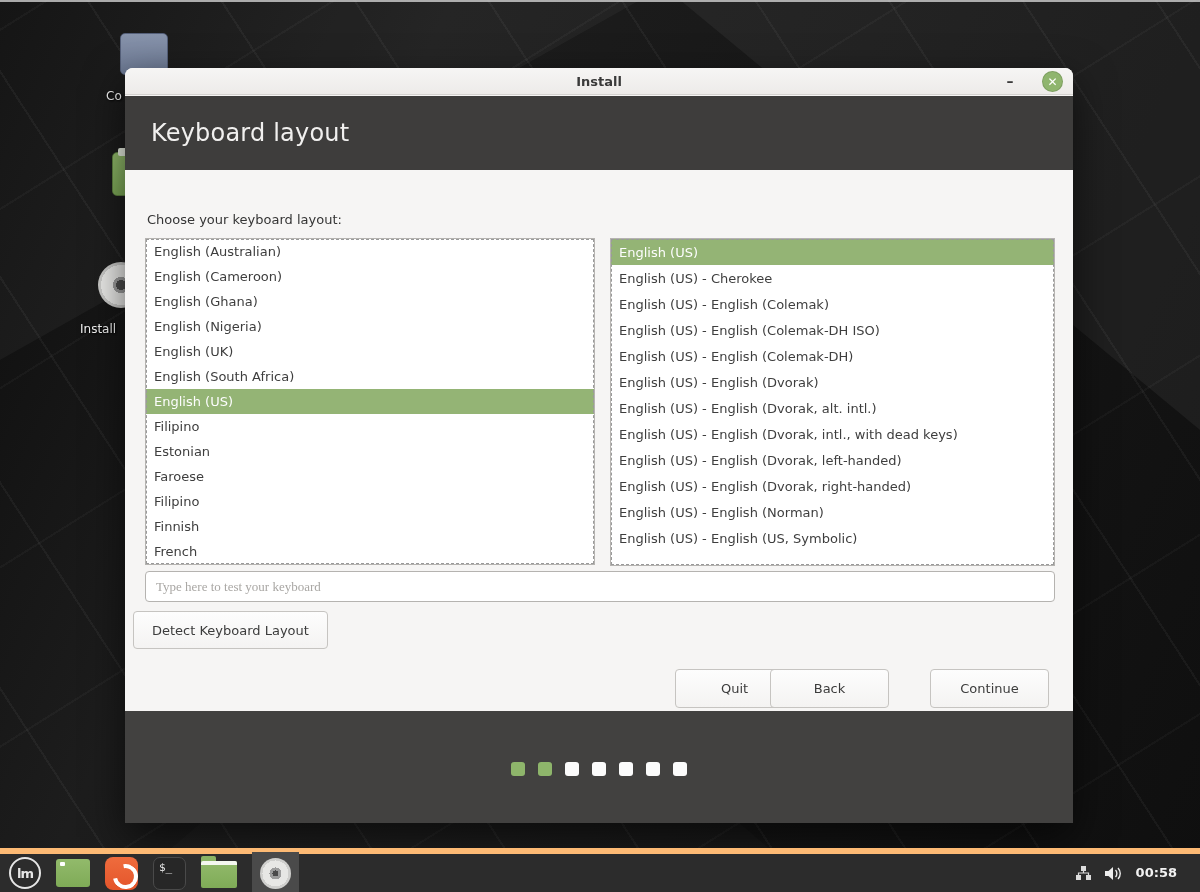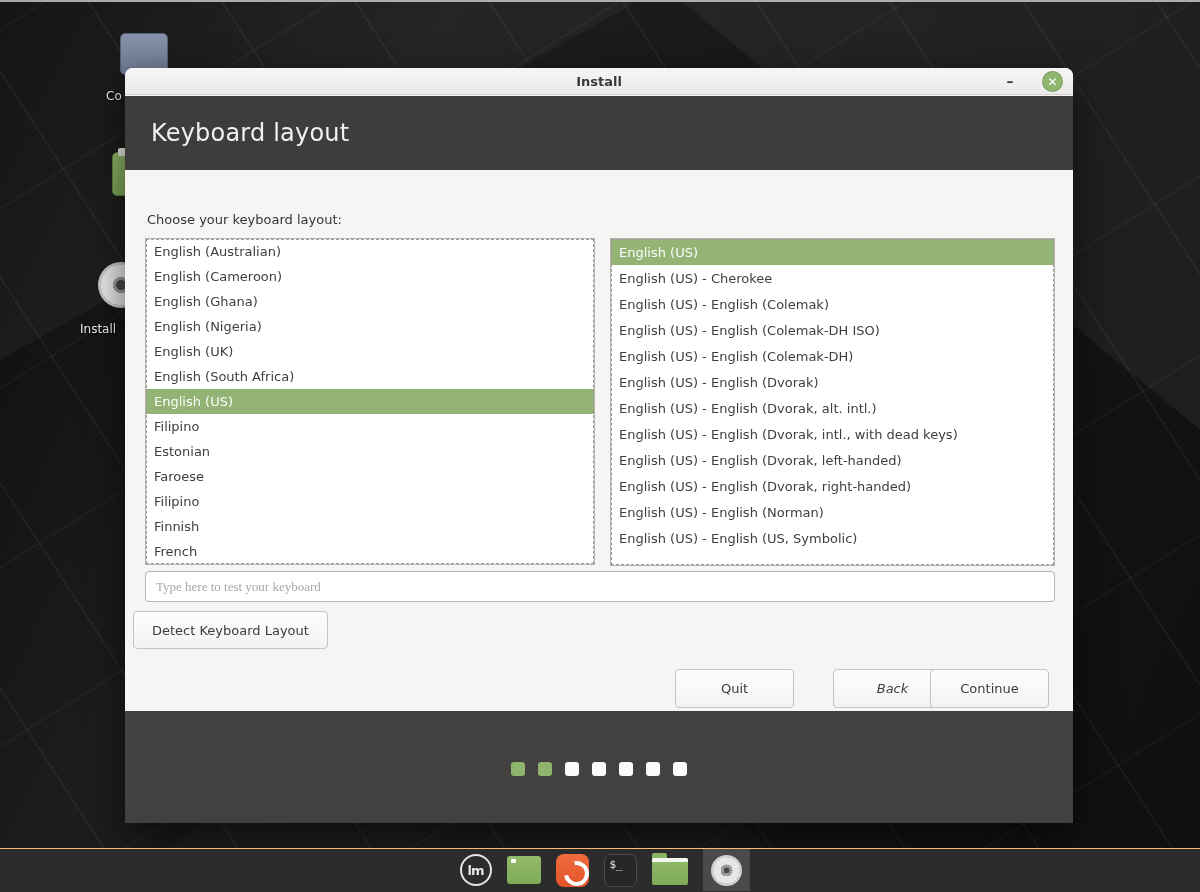--- a/index.html
+++ b/index.html
@@ -72,32 +72,32 @@
   .test-input { position:absolute; left:20px; top:381px; width:910px; height:31px;
     border:1px solid #b5b3b0; border-radius:4px; background:#fff; font-size:13px;
     padding:0 10px; color:#3e3e3e; font-family:Liberation Serif, serif; }
   .test-input::placeholder { color:#a9a7a4; }
 
   .btn { background:linear-gradient(180deg,#fdfdfd,#f4f3f2); border:1px solid #c6c4c1;
     border-radius:4px; font-size:13px; color:#3c3c3c; font-family:"DejaVu Sans",sans-serif;
     cursor:default; }
   .detect-btn { position:absolute; left:8px; top:421px; height:38px; padding:0 18px; }
   .nav-btn { position:absolute; top:479px; width:119px; height:39px; }
-  .quit-btn { left:550px; } .back-btn { left:708px;font-style:italic; } .continue-btn { left:805px; }
+  .quit-btn { left:550px; } .back-btn { left:645px; } .continue-btn { left:805px; }
 
   .footer { position:absolute; left:0; top:643px; width:100%; height:112px; background:#424140;
     display:flex; align-items:flex-start; justify-content:center; }
   .dots { display:flex; gap:13px; margin-top:51px; }
   .dot { width:14px; height:14px; border-radius:3px; background:#fbfbfb; }
   .dot.done { background:#8eb56b; }
 
   
   .taskbar { position:absolute; left:0; bottom:0; width:100%; height:44px; z-index:10;
-    background:#2c2c2c; border-top:1px solid #fdba74;
-    display:flex; align-items:center;flex-direction:column; }
+    background:#2c2c2c; border-top:6px solid #fdba74;
+    display:flex; align-items:center; }
   .tb-left { display:flex; align-items:center; gap:15px; padding-left:9px; height:100%; }
   .menu-ic { width:32px; height:32px; border-radius:50%; border:2px solid #e6e6e6;
     display:flex; align-items:center; justify-content:center; }
   .menu-ic span { color:#e6e6e6; font-size:13px; font-weight:bold; letter-spacing:-1px; }
   .showdesk-ic { width:34px; height:28px; border-radius:3px; position:relative;
     background:linear-gradient(180deg,#92ba6b,#7fab57); }
   .showdesk-ic::before { content:""; position:absolute; left:4px; top:3px; width:5px; height:4px;
     background:#fff; border-radius:1px; }
   .firefox-ic { width:33px; height:33px; border-radius:8px; position:relative;
     background:linear-gradient(180deg,#ef6c3d,#e4552b); }

